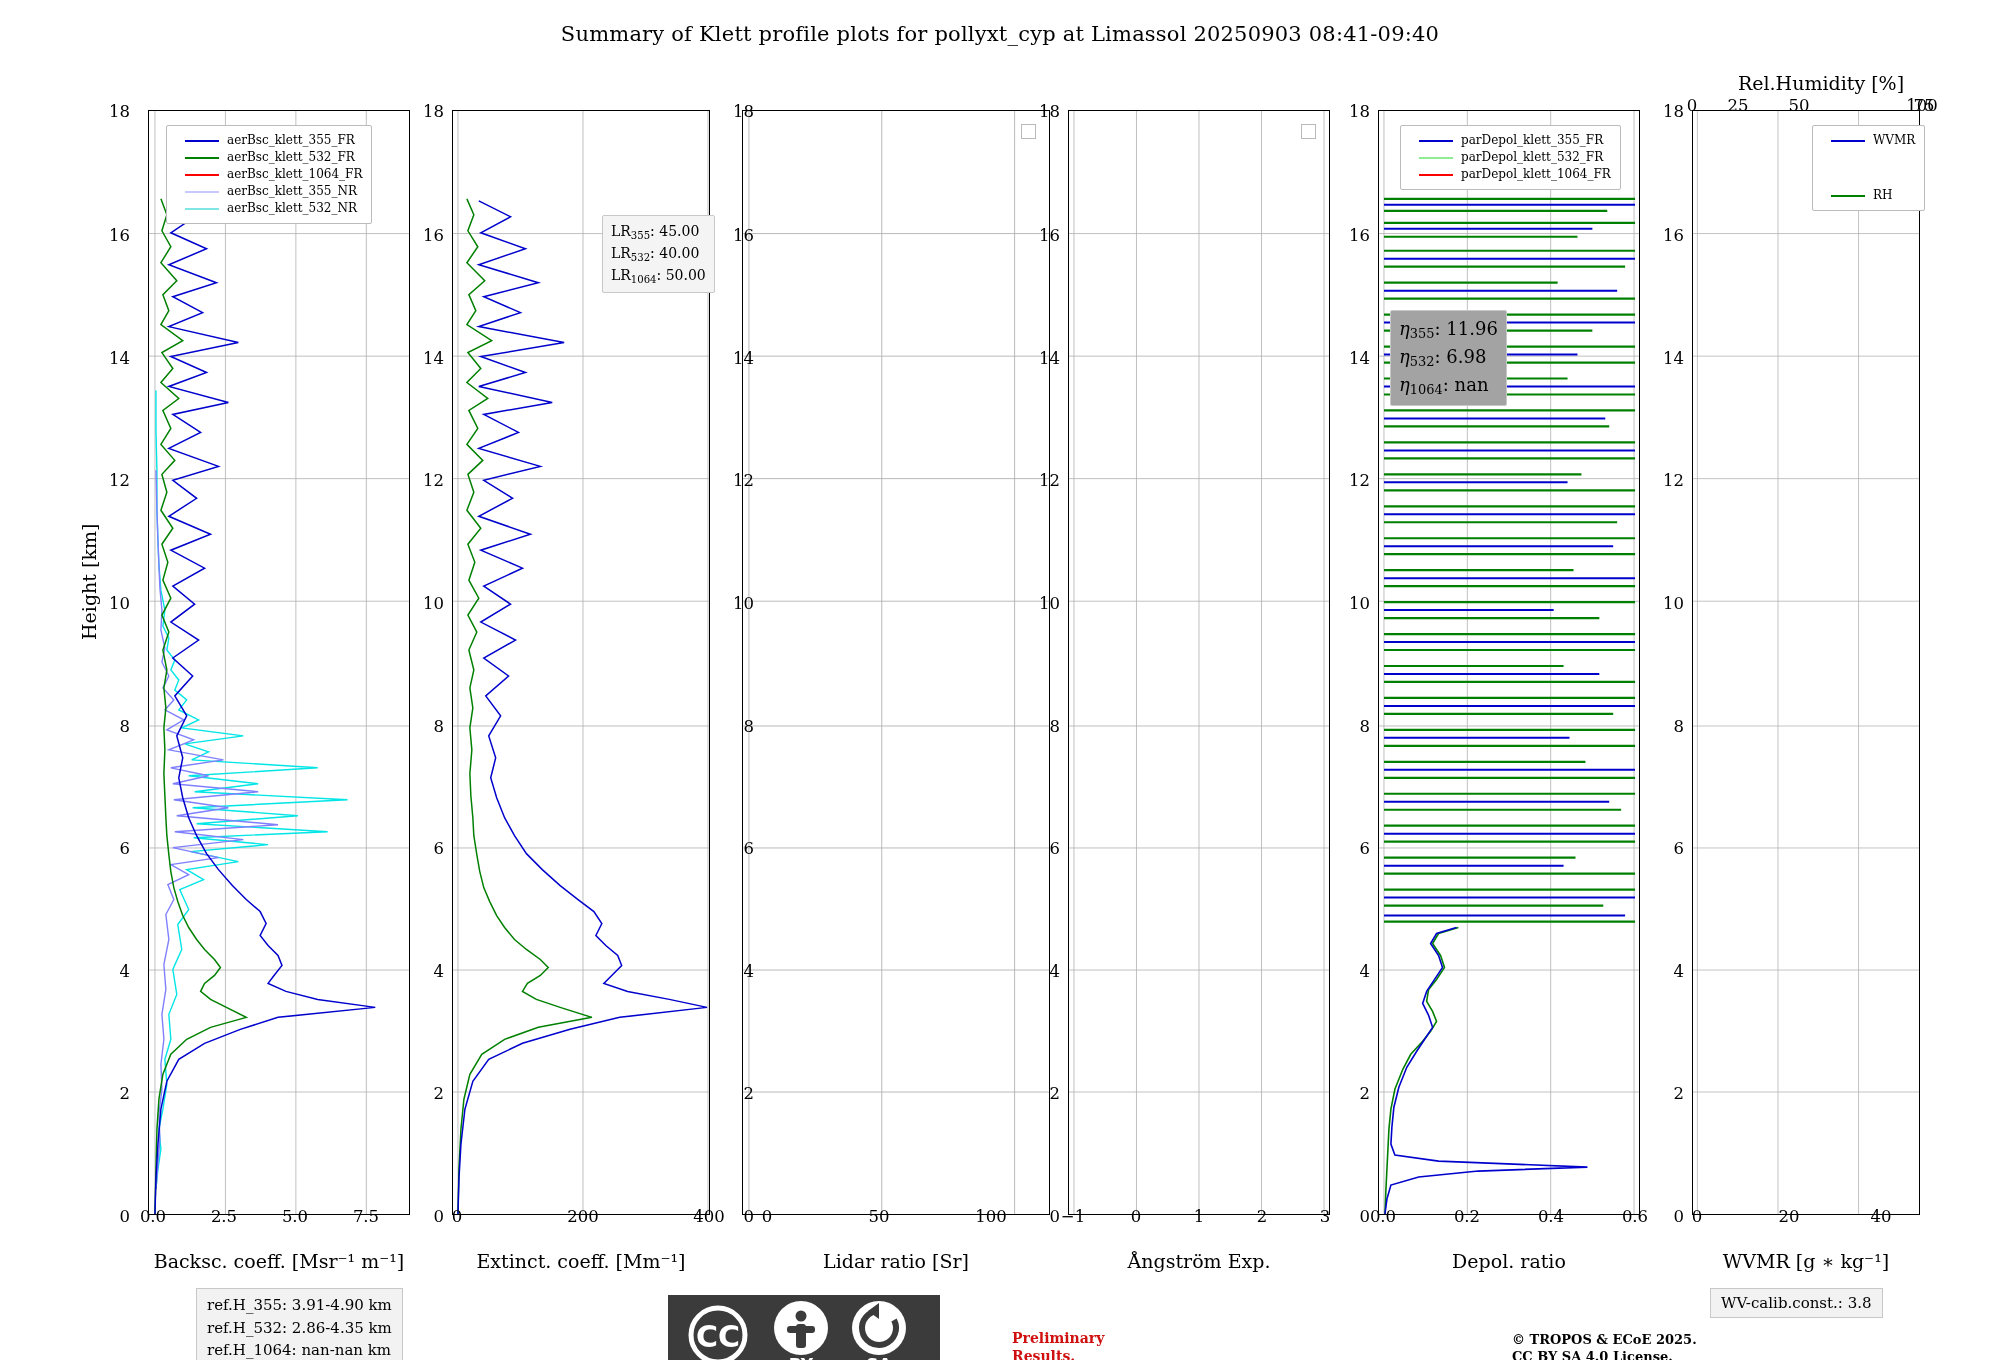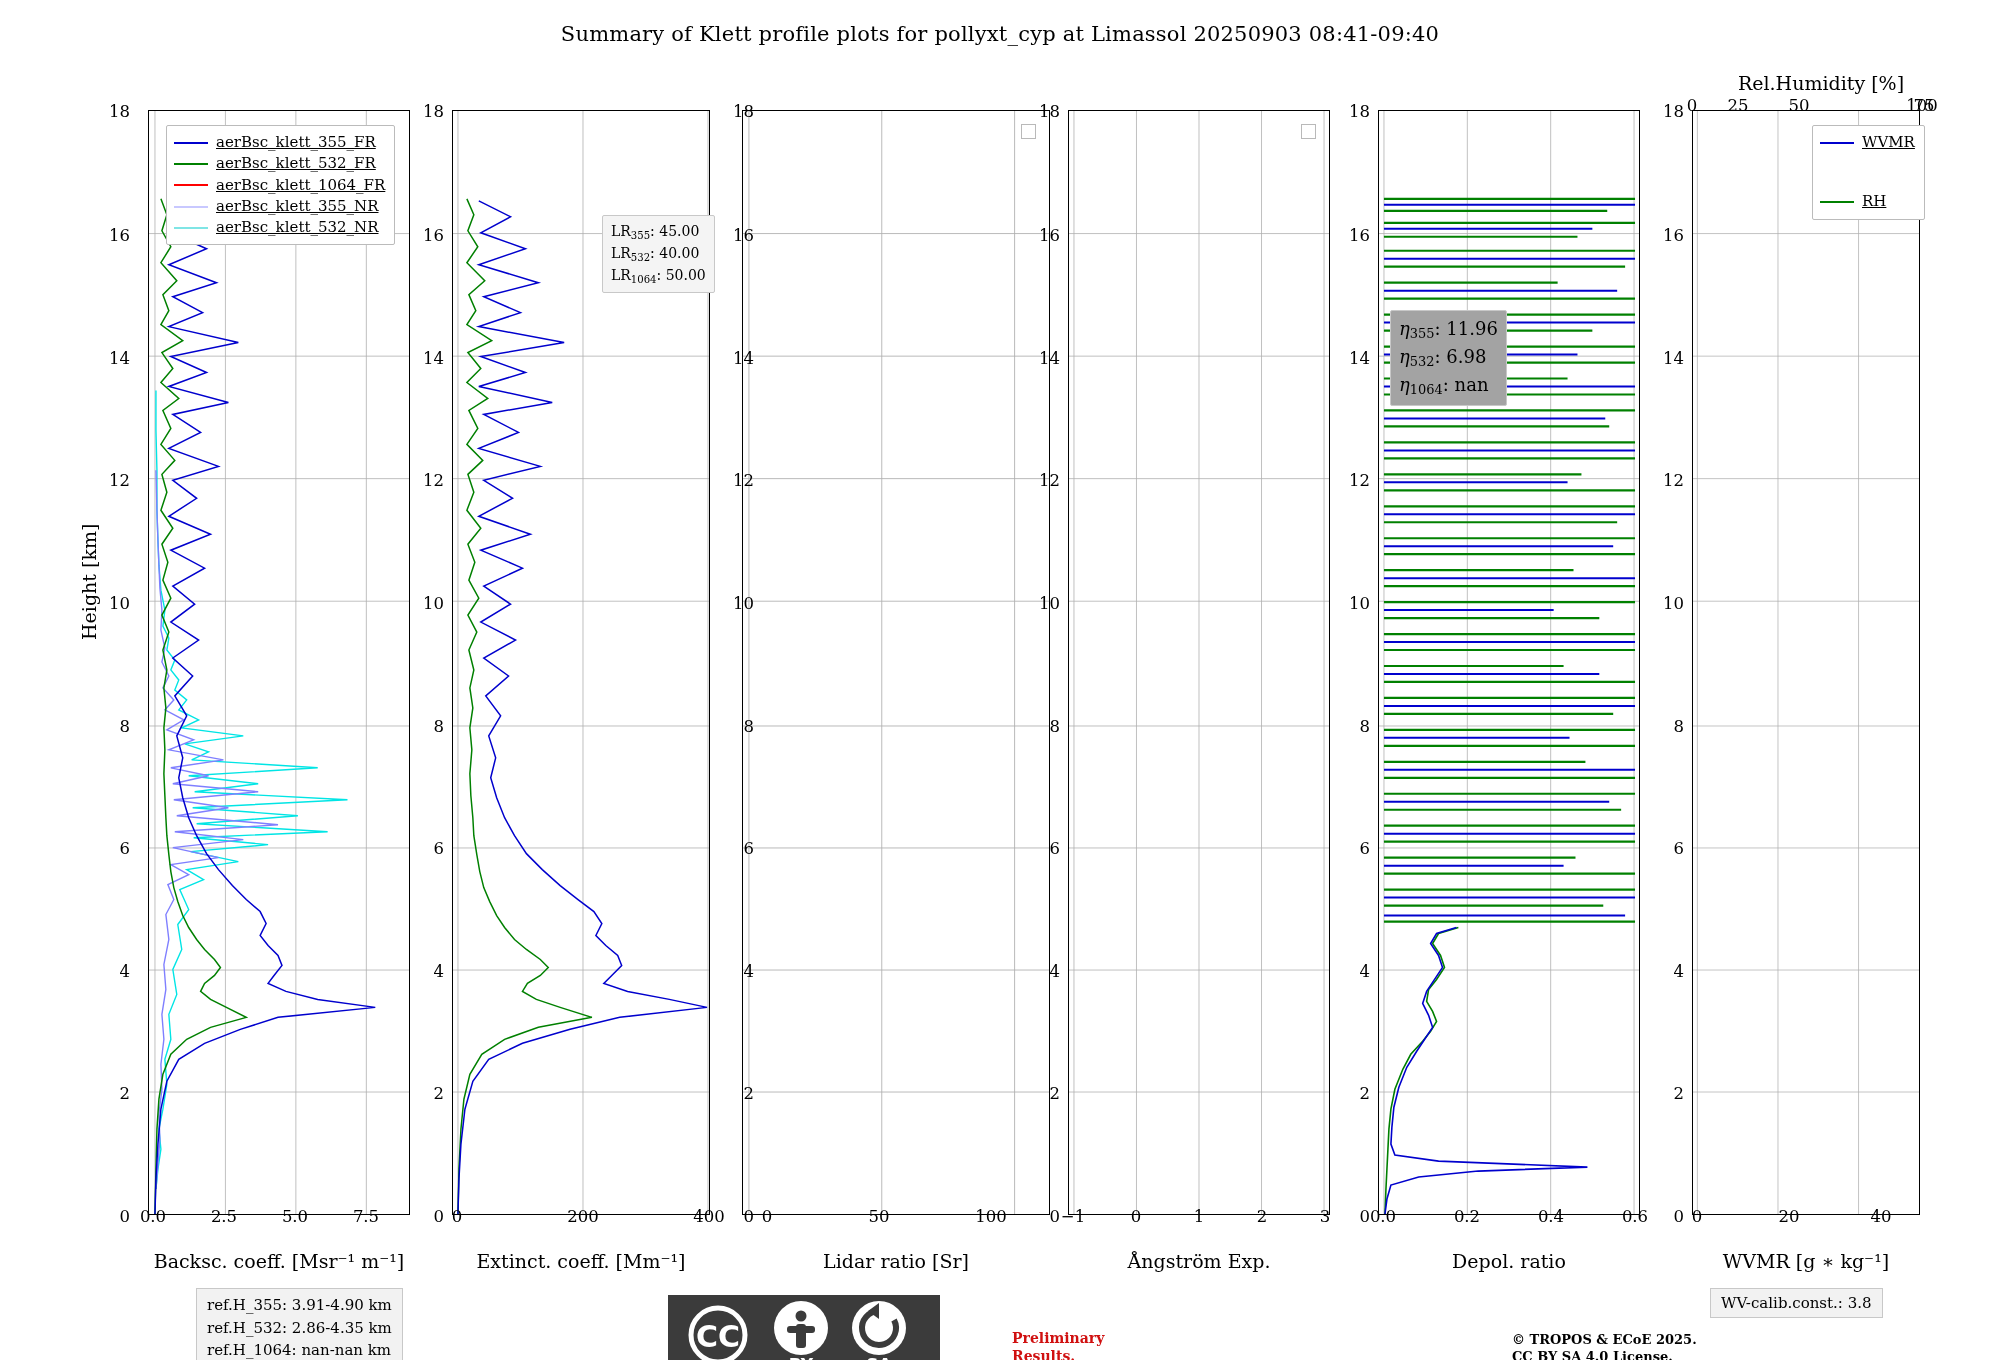--- a/index.html
+++ b/index.html
@@ -63,24 +63,23 @@
     font-size: 16.5px;
     white-space: nowrap;
   }
   .ytick { text-align: right; }
   .xtick { text-align: center; }
   .legend {
     position: absolute;
     background: #fff;
     border: 1px solid #bbbbbb;
     border-radius: 2px;
-    padding: 6px 9px 6px 7px;
-    font-size: 15px;
+    padding: 6px 9px 6px 18px;
+    font-size: 12px;
     line-height: 1.42;
-    text-decoration: underline;
   }
   .legend .row { display: flex; align-items: center; white-space: nowrap; }
   .legend .swatch {
     display: inline-block;
     width: 34px;
     height: 0;
     border-top: 2px solid #000;
     margin-right: 8px;
   }
   .infobox {
@@ -443,20 +442,34 @@
         <line x1="5" y1="724" x2="258" y2="724"></line>
           <line x1="5" y1="756" x2="186" y2="756"></line>
         <line x1="5" y1="788" x2="258" y2="788"></line>
           <line x1="5" y1="806" x2="248" y2="806"></line>
       </g>
 
       <polyline fill="none" stroke="#008000" stroke-width="1.6" points="6,1105 7,1080 8,1060 9,1040 10,1020 12,1000 16,980 24,960 32,945 44,932 52,922 58,912 54,902 48,892 50,880 58,870 66,858 62,846 54,834 60,824 80,818"></polyline>
       <polyline fill="none" stroke="#0000cd" stroke-width="1.6" points="6,1105 8,1090 12,1076 40,1068 100,1062 210,1058 60,1052 16,1046 12,1035 13,1018 15,998 20,978 28,958 38,942 46,930 54,918 50,906 44,894 48,882 56,870 64,858 60,846 52,834 58,824 78,818"></polyline>
     </svg>
   </div>
+  <div class="legend" style="left:22px; top:15px;">
+    <div class="row">
+        <span class="swatch" style="border-color:#0000cd"></span>
+        <span>parDepol_klett_355_FR</span>
+      </div>
+    <div class="row">
+        <span class="swatch" style="border-color:#90ee90"></span>
+        <span>parDepol_klett_532_FR</span>
+      </div>
+    <div class="row">
+        <span class="swatch" style="border-color:#ff0000"></span>
+        <span>parDepol_klett_1064_FR</span>
+      </div>
+  </div>
   <div class="infobox big" style="left:12px; top:152px;">
     <div><i><span>η</span></i><span class="sub">355</span>: <span>11.96</span></div>
     <div><i><span>η</span></i><span class="sub">532</span>: <span>6.98</span></div>
     <div><i><span>η</span></i><span class="sub">1064</span>: <span>nan</span></div>
   </div>
   <div class="xlabel">Depol. ratio</div>
 </div>
 
 <div class="ytick" style="left:1318px; top:1207px; width:52px;">0</div>
 <div class="ytick" style="left:1318px; top:1084px; width:52px;">2</div>

